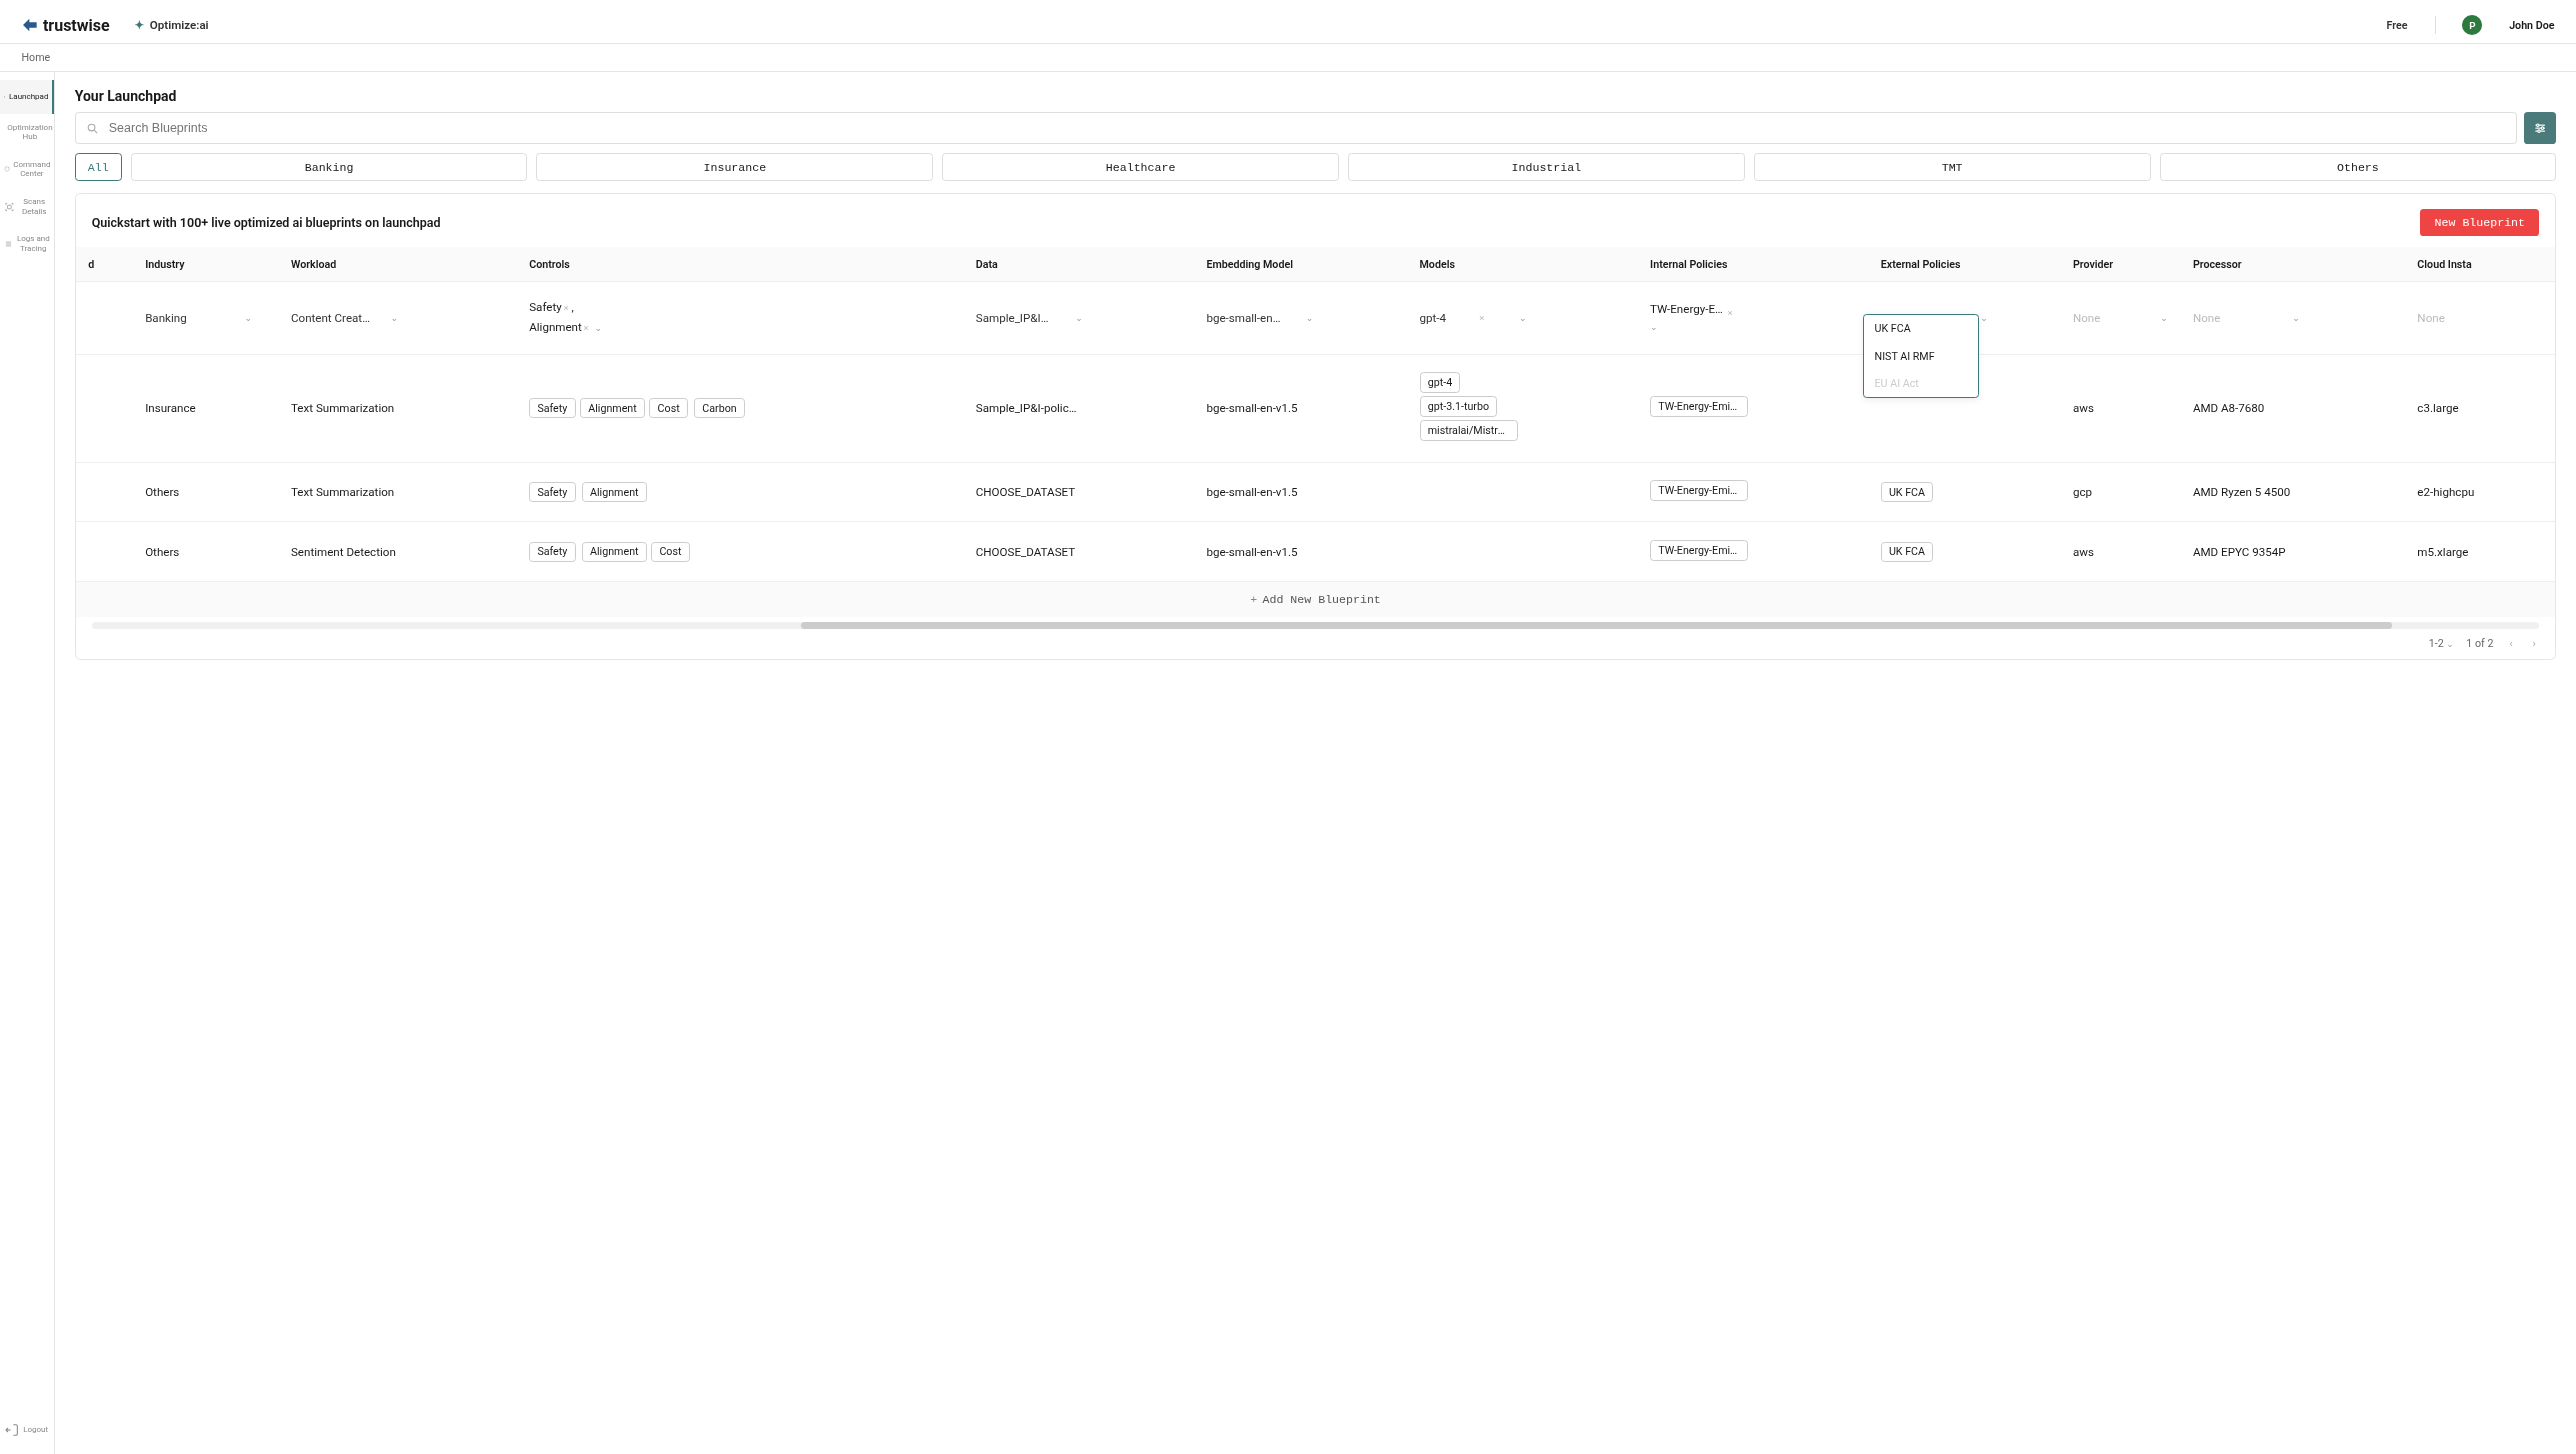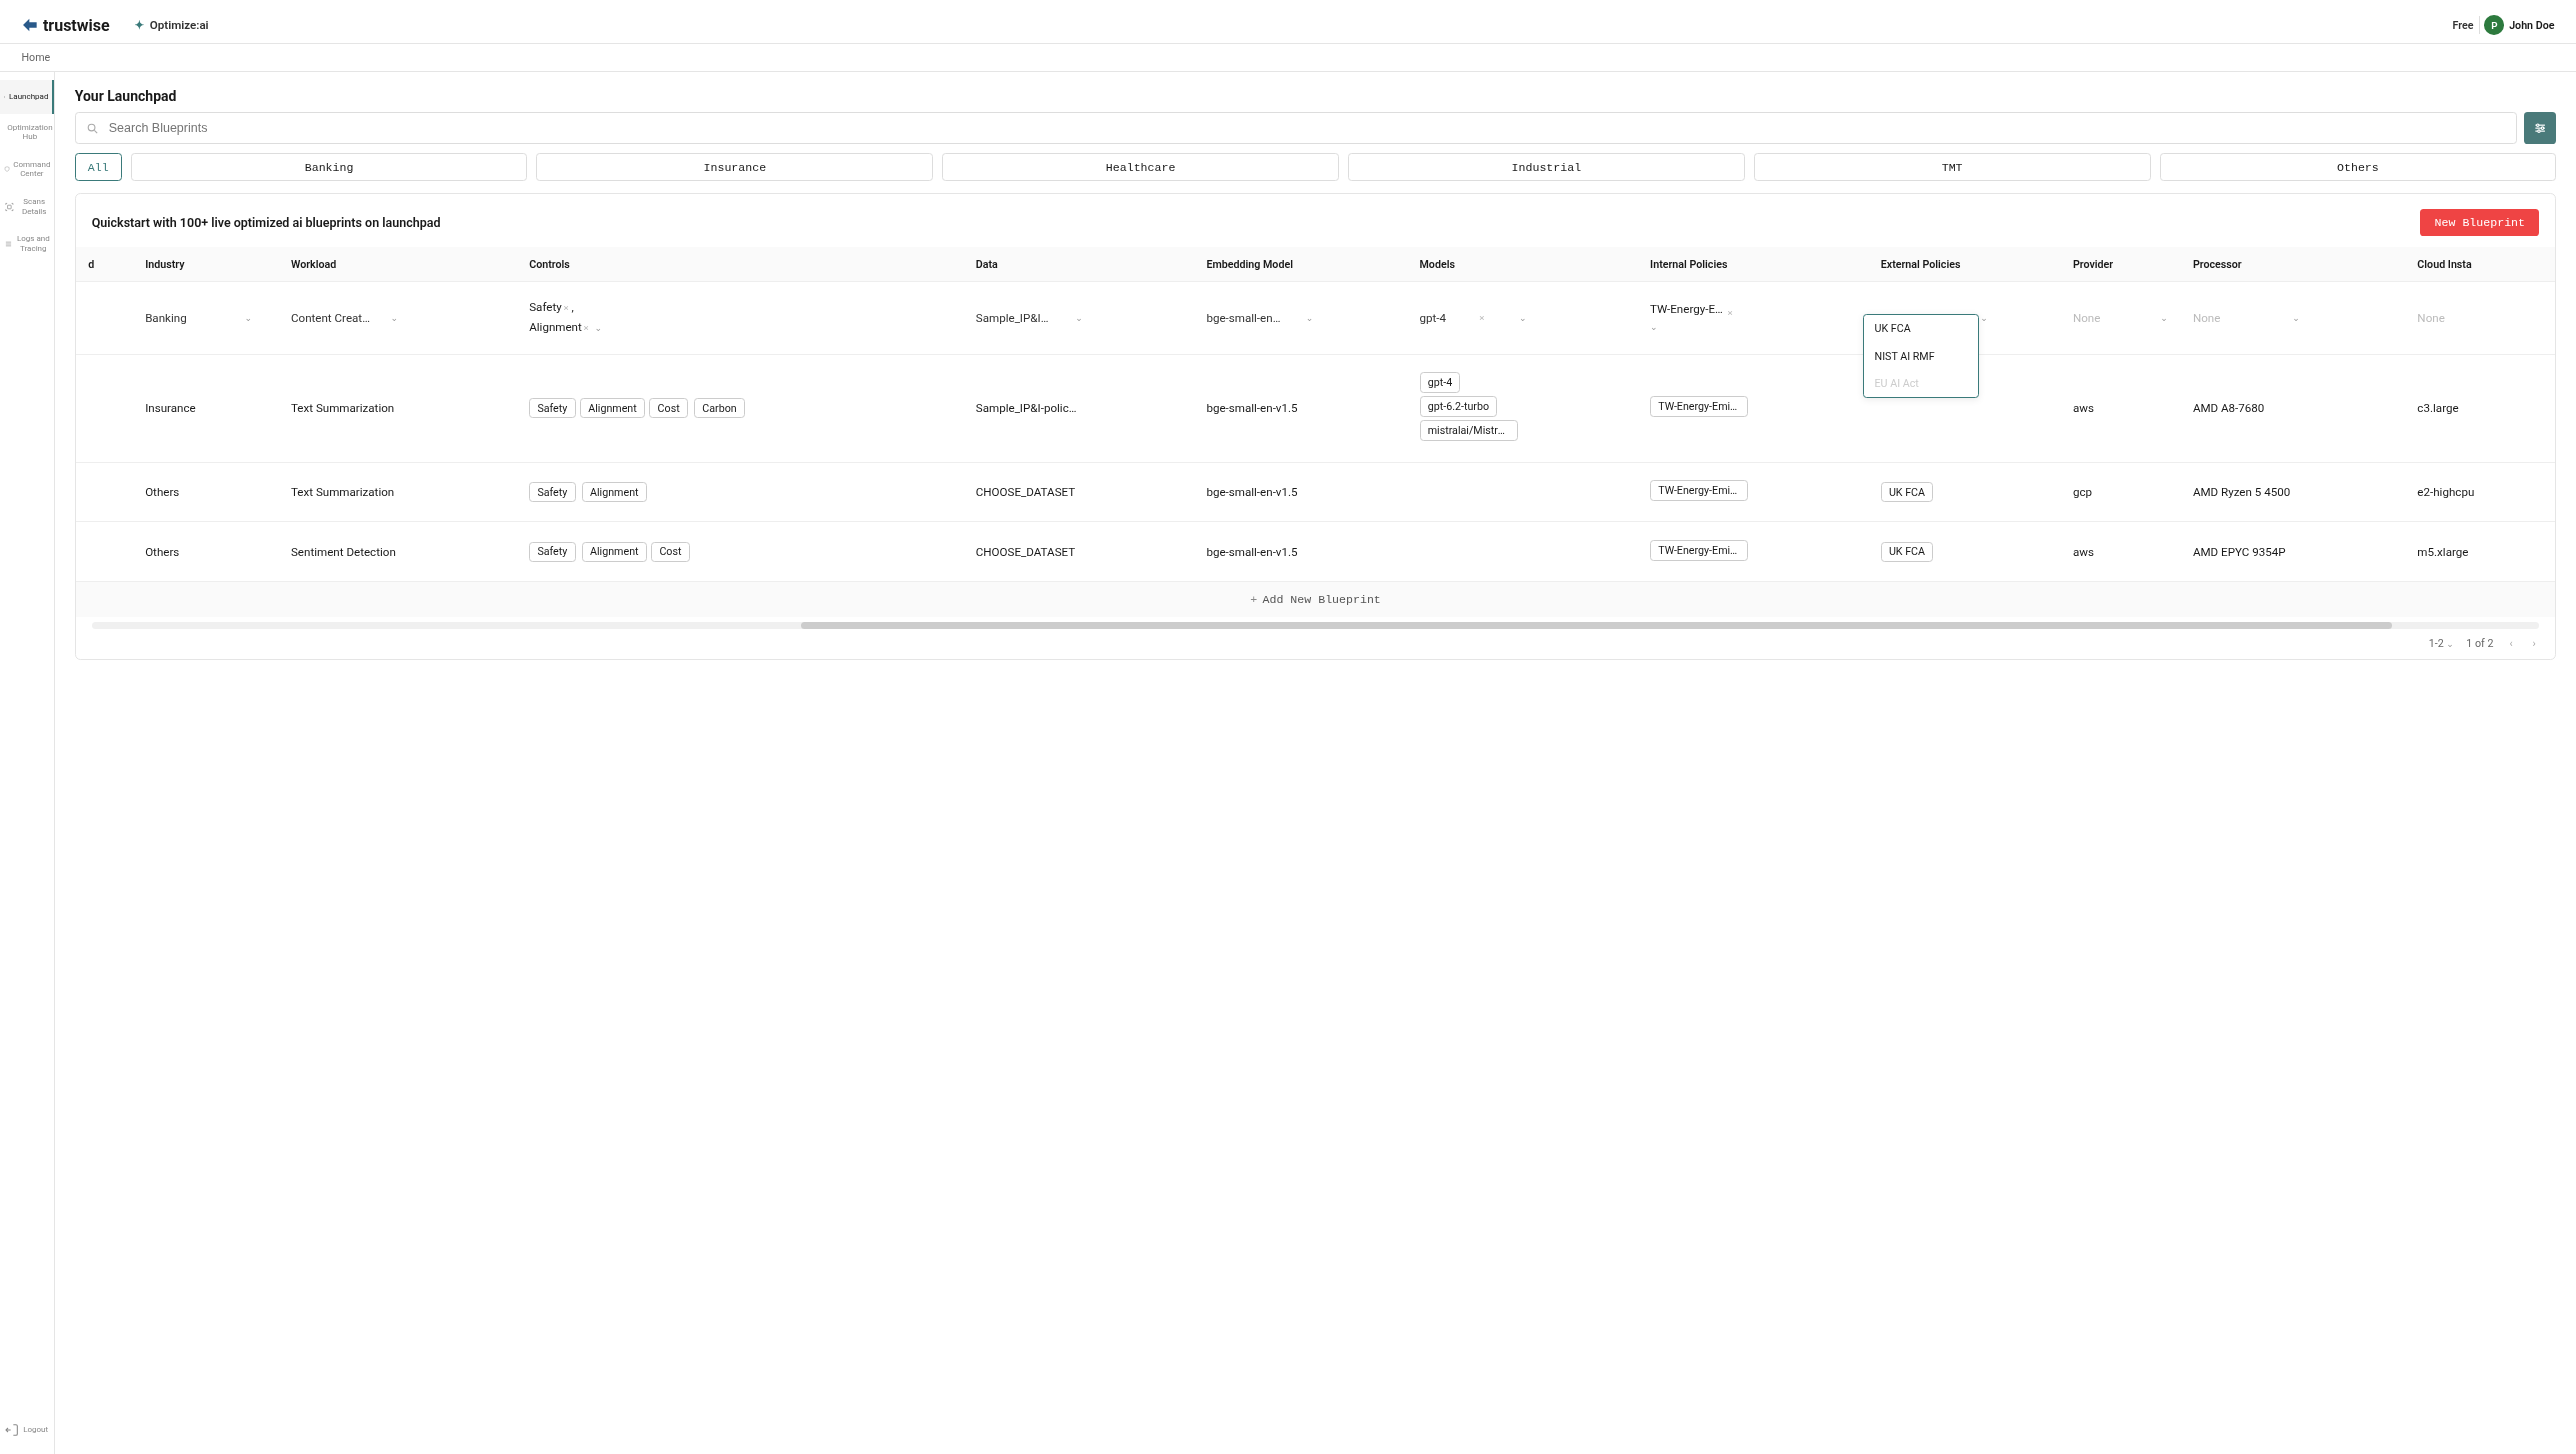--- a/index.html
+++ b/index.html
@@ -15,21 +15,21 @@
   justify-content: space-between;
   padding: 7.2px 21.5px 0 21.5px;
   border-bottom: 0.9px solid #e5e5e5;
   height: 44px;
 }
 .topbar-left { display: flex; align-items: center; gap: 25px; }
 .logo { display: flex; align-items: center; gap: 5.4px; font-weight: 700; font-size: 16px; color: #1a1a1a; }
 .logo-icon { width: 16px; height: 16px; }
 .optimize { display: flex; align-items: center; gap: 5.4px; font-size: 11.6px; font-weight: 600; color: #333; }
 .sparkle-icon { color: #3a7a7a; }
-.topbar-right { display: flex; align-items: center; gap: 5px; }
+.topbar-right { display: flex; align-items: center; gap: 27px; }
 .free-label { font-size: 10.7px; font-weight: 600; color: #333; }
 .vdiv { width: 0.9px; height: 18px; background: #ddd; }
 .avatar { width: 19.7px; height: 19.7px; border-radius: 50%; background: #2d7a3e; color: #fff; font-size: 9.8px; font-weight: 600; display: flex; align-items: center; justify-content: center; }
 .username { font-size: 10.7px; font-weight: 600; }
 .breadcrumb { padding: 7.2px 21.5px; font-size: 10.7px; color: #666; border-bottom: 0.9px solid #e5e5e5; }
 
 .layout { display: flex; height: calc(100vh - 72px); }
 .sidebar {
   width: 55px;
   border-right: 0.9px solid #e5e5e5;
@@ -376,21 +376,21 @@
                 <span class="chip">Cost</span>
                     <br>
                 <span class="chip">Carbon</span>
               </div>
                 </td>
               <td>Sample_IP&amp;I-polic…</td>
               <td>bge-small-en-v1.5</td>
               <td>
                   <div>
                 <span class="chip">gpt-4</span><br>
-                <span class="chip">gpt-6.2-turbo</span><br>
+                <span class="chip">gpt-3.1-turbo</span><br>
                 <span class="chip chip-lg">mistralai/Mistral-7B…</span>
               </div>
                 </td>
               <td><span class="chip chip-lg">TW-Energy-Emissi…</span></td>
               <td></td>
               <td>aws</td>
               <td>AMD A8-7680</td>
               <td>c3.large</td>
             </tr>
 

